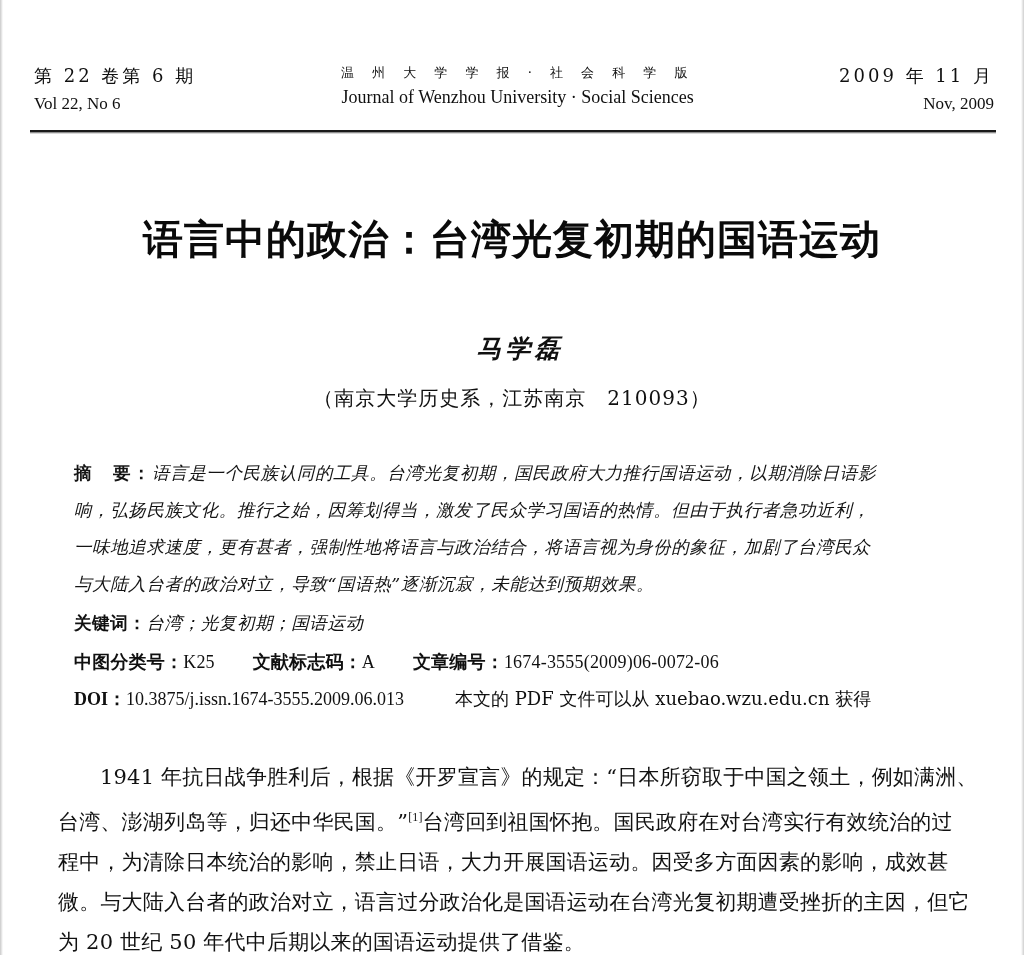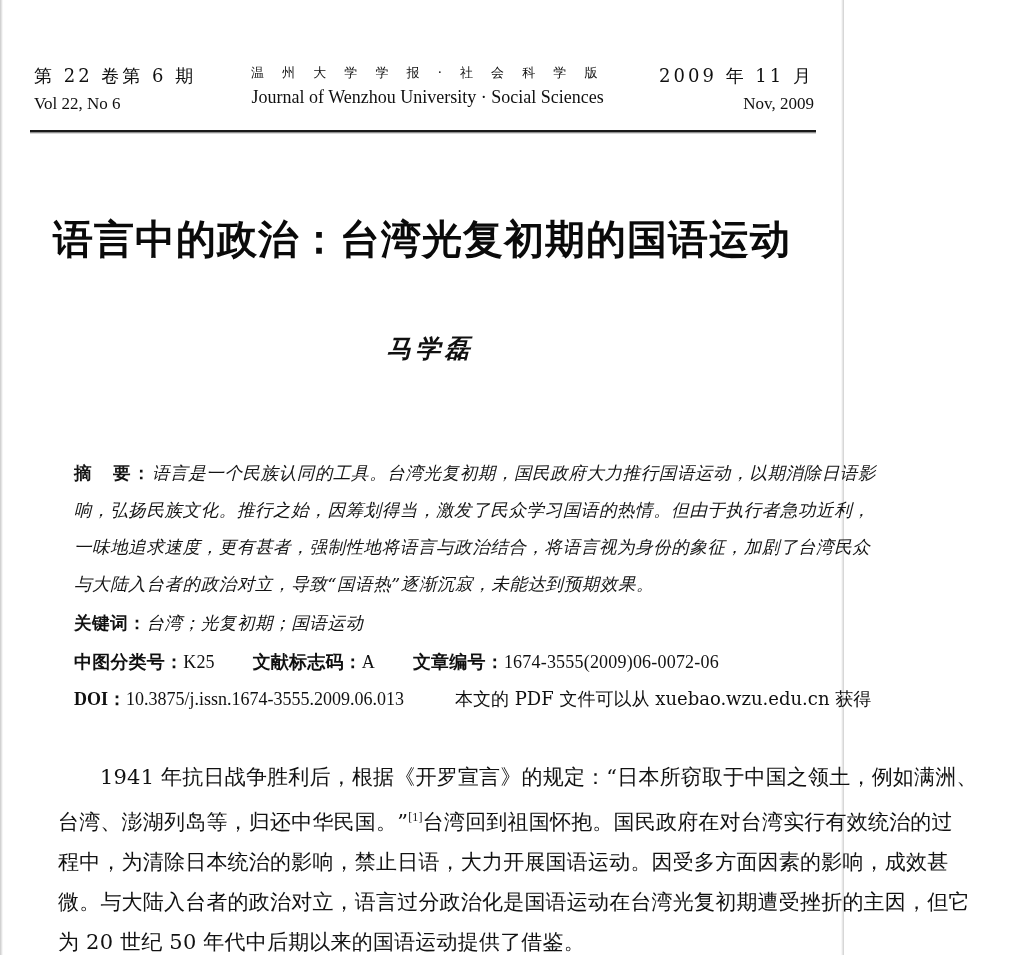--- a/index.html
+++ b/index.html
@@ -9,21 +9,21 @@
   }
   body {
     width: 1024px;
     height: 955px;
     font-family: "Liberation Serif", "DejaVu Serif", serif;
     color: #101010;
     position: relative;
     overflow: hidden;
   }
   .page {
-    width: 844px;
+    width: 1024px;
     height: 955px;
     position: relative;
     background: #ffffff;
     box-sizing: border-box;
   }
   
   .scan-edge-left {
     position: absolute;
     left: 0; top: 0; bottom: 0;
     width: 3px;
@@ -228,20 +228,21 @@
     <div class="runhead-col runhead-right">
       <div class="rh-cn">2009 年 11 月</div>
       <div class="rh-en">Nov, 2009</div>
     </div>
   </div>
 
   <div class="head-rule"></div>
 
   <div class="title">语言中的政治：台湾光复初期的国语运动</div>
   <div class="author">马学磊</div>
+  <div class="affiliation">（南京大学历史系，江苏南京　210093）</div>
 
   <div class="abstract-block">
     <div class="abs-line"><span class="abs-label">摘　要：</span><span>语言是一个民族认同的工具。台湾光复初期，国民政府大力推行国语运动，以期消除日语影</span></div>
     <div class="abs-line">响，弘扬民族文化。推行之始，因筹划得当，激发了民众学习国语的热情。但由于执行者急功近利，</div>
     <div class="abs-line">一味地追求速度，更有甚者，强制性地将语言与政治结合，将语言视为身份的象征，加剧了台湾民众</div>
     <div class="abs-line">与大陆入台者的政治对立，导致“国语热”逐渐沉寂，未能达到预期效果。</div>
     <div class="kw-line"><span class="kw-label">关键词：</span><span>台湾；光复初期；国语运动</span></div>
   </div>
 
   <div class="meta-line">

